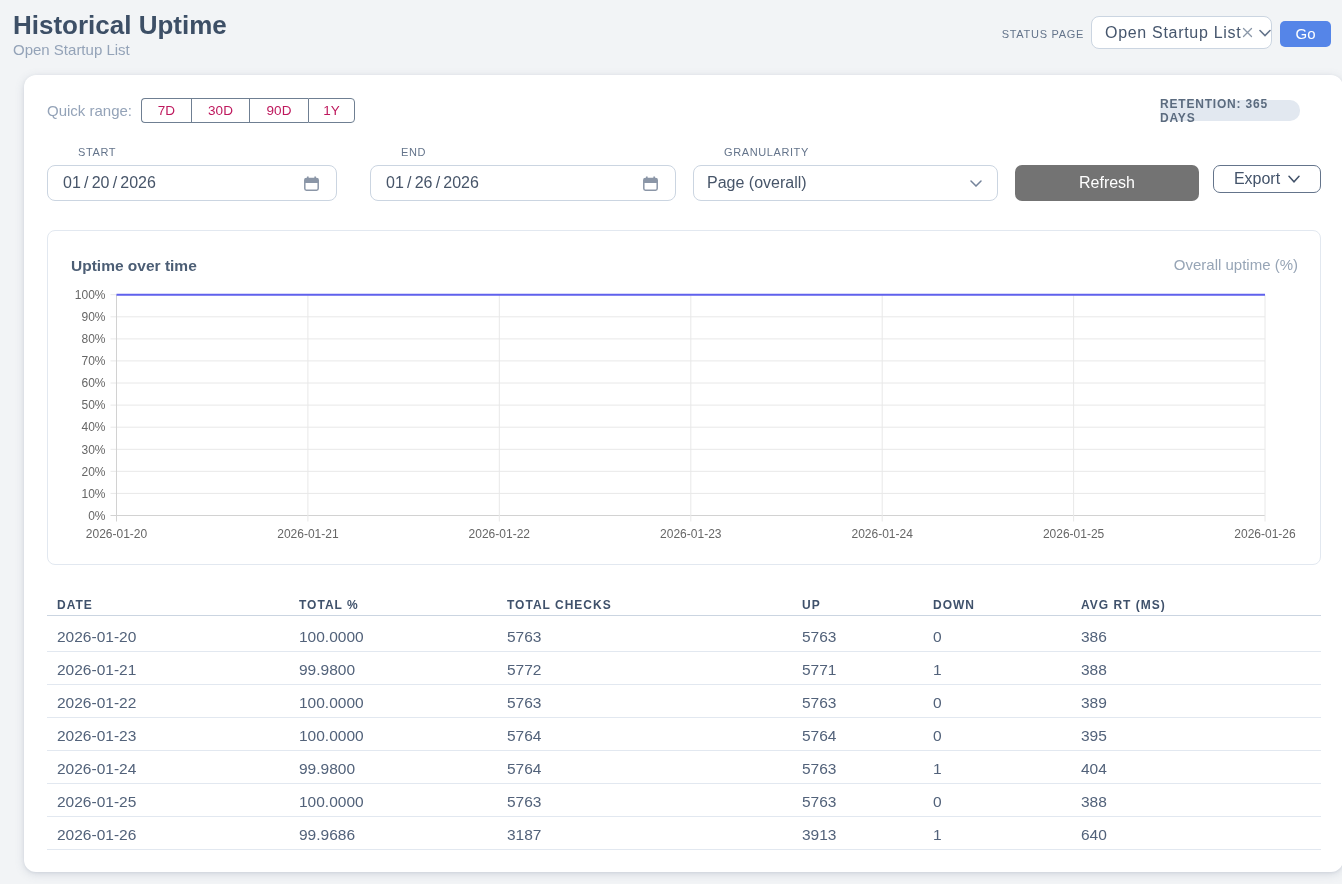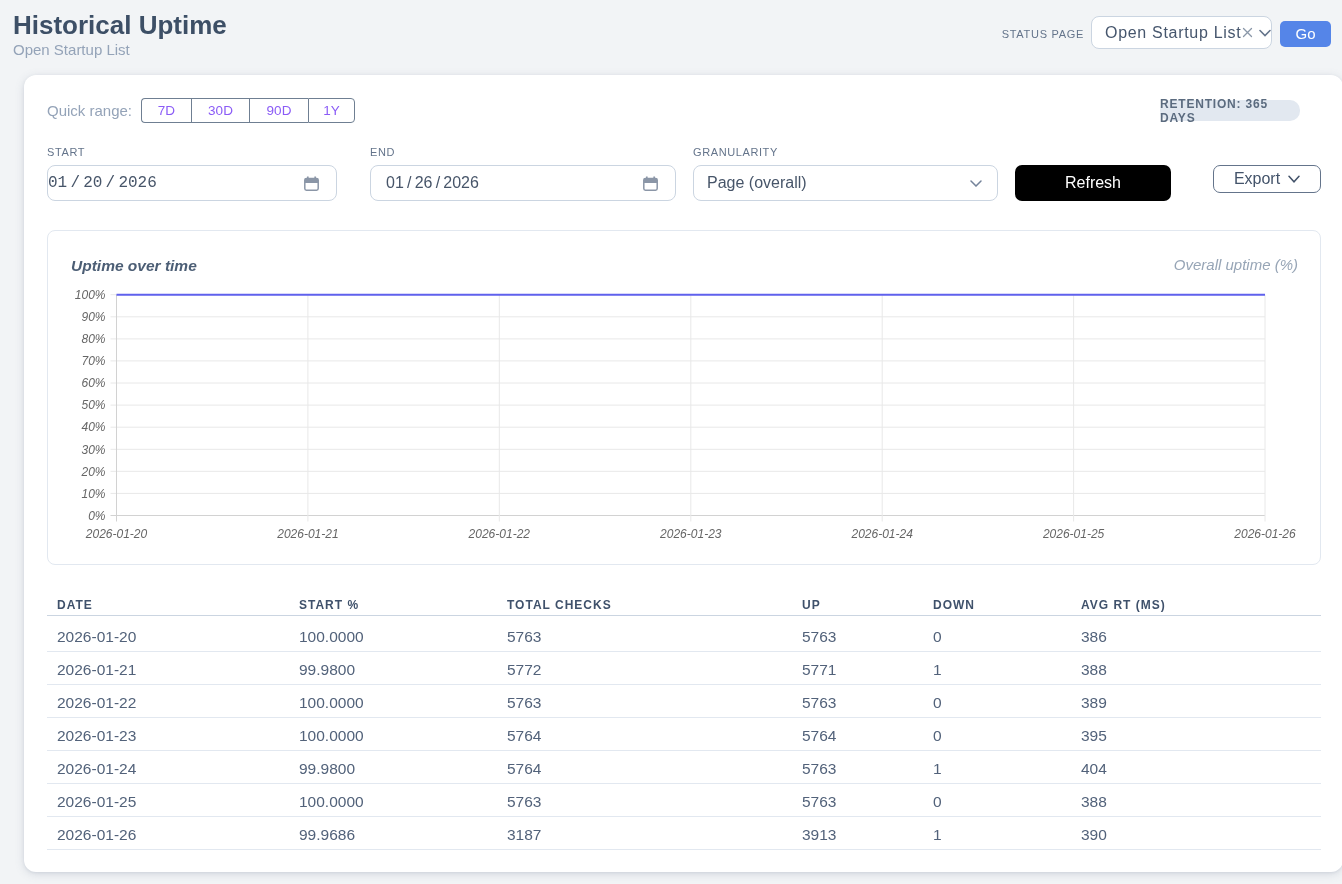--- a/index.html
+++ b/index.html
@@ -8,29 +8,29 @@
   .h1 { position:absolute; left:13px; top:10px; font-size:26px; font-weight:600; color:#3d4f66; }
   .sub { position:absolute; left:13px; top:41px; font-size:15px; color:#94a3b8; }
   .sp-label { position:absolute; top:28px; right:258px; font-size:11px; font-weight:400; letter-spacing:0.7px; color:#64748b; }
   .sp-select { position:absolute; left:1091px; top:16px; width:181px; height:33px; background:#fff; border:1px solid #cbd5e1; border-radius:8px; display:flex; align-items:center; padding:0 8px 0 13px; white-space:nowrap; }
   .sp-select .txt { font-size:16px; letter-spacing:0.7px; color:#46566d; }
   .sp-select svg { flex-shrink:0; } .sp-select svg.ch { margin-left:6px; }
   .go { position:absolute; left:1280px; top:21px; width:51px; height:26px; background:#5585e8; border-radius:5px; color:#fff; font-size:15px; text-align:center; line-height:26px; }
   .card { position:absolute; left:24px; top:75px; width:1319px; height:797px; background:#fff; border-radius:12px; box-shadow:0 2px 10px rgba(100,116,139,.20), 0 1px 3px rgba(100,116,139,.12); }
   .qr-label { position:absolute; left:23px; top:27px; font-size:15px; color:#94a3b8; }
   .btn-group { position:absolute; left:117px; top:23px; height:25px; display:flex; }
-  .btn-group .b { border:1px solid #6f7f92; border-right:none; font-size:13.5px; color:#8b5cf6; display:flex; align-items:center; justify-content:center; }
+  .btn-group .b { border:1px solid #6f7f92; border-right:none; font-size:13.5px; color:#be185d; display:flex; align-items:center; justify-content:center; }
   .btn-group .b:first-child { border-radius:4px 0 0 4px; }
   .btn-group .b:last-child { border-right:1px solid #6f7f92; border-radius:0 4px 4px 0; }
   .badge { position:absolute; left:1136px; top:25px; width:140px; height:21px; background:#e2e8f0; border-radius:10px; font-size:12px; font-weight:bold; letter-spacing:0.8px; color:#5b6b7f; display:flex; align-items:center; justify-content:center; }
-  .flabel { position:absolute; top:71px; font-size:11px; letter-spacing:0.6px; color:#64748b; }
+  .flabel { position:absolute; top:71px; font-size:11px; letter-spacing:0.6px; color:#64748b;margin-left:31px; }
   .finput { position:absolute; top:90px; height:36px; background:#fff; border:1px solid #cbd5e1; border-radius:8px; display:flex; align-items:center; font-size:16px; color:#475569; }
-  .refresh { position:absolute; left:991px; top:90px; width:156px; height:36px; background:#000000; border-radius:7px; color:#fff; font-size:16px; display:flex; align-items:center; justify-content:center; }
+  .refresh { position:absolute; left:991px; top:90px; width:184px; height:36px; background:#737373; border-radius:7px; color:#fff; font-size:16px; display:flex; align-items:center; justify-content:center; }
   .export { position:absolute; left:1189px; top:90px; width:108px; height:28px; background:#fff; border:1px solid #64748b; border-radius:7px; color:#43536a; font-size:16px; display:flex; align-items:center; justify-content:center; gap:8px; }
-  .chart-card { position:absolute; left:23px; top:155px; width:1274px; height:335px; border:1px solid #e2e8f0; border-radius:8px;font-style:italic; }
+  .chart-card { position:absolute; left:23px; top:155px; width:1274px; height:335px; border:1px solid #e2e8f0; border-radius:8px; }
   .chart-title { position:absolute; left:23px; top:26px; font-size:15.5px; font-weight:bold; color:#4c5e75; }
   .chart-legend { position:absolute; right:22px; top:25px; font-size:15px; color:#97a5b6; }
   table { position:absolute; left:23px; top:519px; width:1274px; border-collapse:collapse; table-layout:fixed; }
   th { font-size:12px; font-weight:bold; letter-spacing:1px; color:#3f516b; text-align:left; padding:4px 0 3px 10px; line-height:14px; border-bottom:1px solid #cbd5e1; }
   td { font-size:15.5px; color:#52627a; padding:10px 0 6px 10px; border-bottom:1px solid #e2e8f0; line-height:16px; }
   tbody tr:first-child td { padding-top:13px; }
   td.down { color:#52627a; }
 </style>
 </head>
 <body>
@@ -56,21 +56,21 @@
       <div class="b" style="width:58px">30D</div>
       <div class="b" style="width:59px">90D</div>
       <div class="b" style="width:47px">1Y</div>
     </div>
     <div class="badge">RETENTION: 365 DAYS</div>
 
     <div class="flabel" style="left:23px">START</div>
     <div class="flabel" style="left:346px">END</div>
     <div class="flabel" style="left:669px">GRANULARITY</div>
 
-    <div class="finput" style="left:23px; width:290px; font-family:Liberation Mono, monospace;">
+    <div class="finput" style="left:23px; width:290px; padding-left:15px;">
       <span>01 / 20 / 2026</span>
       <svg style="position:absolute; right:17px;" width="15" height="15" viewBox="0 0 15 15">
           <path d="M3.8 0.5 v3 M11.2 0.5 v3" stroke="#8b96a7" stroke-width="1.7" fill="none"></path>
           <rect x="0.8" y="2.5" width="13.4" height="11.7" rx="1.6" fill="none" stroke="#8b96a7" stroke-width="1.5"></rect>
           <path d="M0.8 4.1 a1.6 1.6 0 0 1 1.6 -1.6 h10.2 a1.6 1.6 0 0 1 1.6 1.6 v2.8 h-13.4 z" fill="#8b96a7"></path>
         </svg>
     </div>
     <div class="finput" style="left:346px; width:306px; padding-left:15px;">
       <span>01 / 26 / 2026</span>
       <svg style="position:absolute; right:17px;" width="15" height="15" viewBox="0 0 15 15">
@@ -141,21 +141,21 @@
         <col style="width:242px">
           <col style="width:208px">
           <col style="width:295px">
           <col style="width:131px">
           <col style="width:148px">
           <col style="width:250px">
       </colgroup>
       <thead>
         <tr>
             <th>DATE</th>
-            <th>START %</th>
+            <th>TOTAL %</th>
             <th>TOTAL CHECKS</th>
             <th>UP</th>
             <th>DOWN</th>
             <th>AVG RT (MS)</th>
           </tr>
       </thead>
       <tbody>
         <tr>
             <td>2026-01-20</td>
             <td>100.0000</td>
@@ -203,18 +203,18 @@
             <td>5763</td>
             <td class="down">0</td>
             <td>388</td>
           </tr>
         <tr>
             <td>2026-01-26</td>
             <td>99.9686</td>
             <td>3187</td>
             <td>3913</td>
             <td class="down">1</td>
-            <td>390</td>
+            <td>640</td>
           </tr>
       </tbody>
     </table>
   </div>
 </div>
 
 </body></html>

